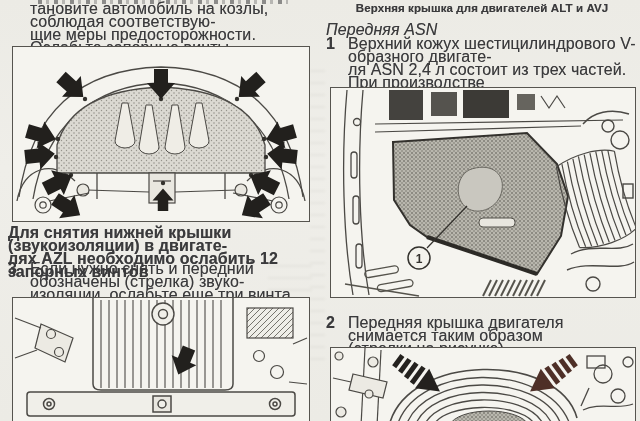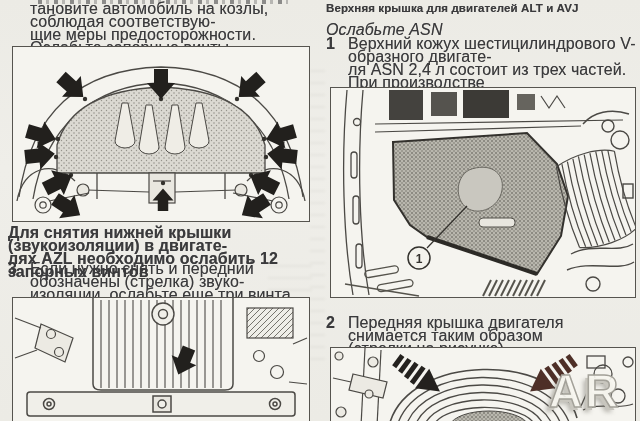--- a/index.html
+++ b/index.html
@@ -180,23 +180,23 @@
         <circle cx="149" cy="106" r="4"></circle>
         <circle cx="36" cy="106" r="5.5"></circle>
           <circle cx="36" cy="106" r="2"></circle>
         <circle cx="262" cy="106" r="5.5"></circle>
           <circle cx="262" cy="106" r="2"></circle>
       </g>
       <use href="#aw" transform="translate(176,50) rotate(112) scale(0.95)"></use>
     </svg>
   </div>
 
-  <div class="txt heading" style="left:326px;top:2px;width:312px;">Верхняя крышка для двигателей ALT и AVJ</div>
-
-  <div class="txt italic" style="left:326px;top:23px;width:312px;">Ослабьте ASN</div>
+  <div class="txt heading" style="left:326px;top:2px;width:312px;text-align:center;">Верхняя крышка для двигателей ALT и AVJ</div>
+
+  <div class="txt italic" style="left:326px;top:23px;width:312px;">Передняя ASN</div>
 
   <div class="txt step" style="left:326px;top:37px;width:312px;">
     <span class="num">1</span>
     <span class="lines">Верхний кожух шестицилиндрового V-образного двигате-
 ля ASN 2,4 л состоит из трех частей. При производстве
 многих работ приходится снимать крышку 1 в правой час-
 ти моторного отделения (зажимы).</span>
   </div>
 
   <div class="figbox" style="left:330px;top:87px;width:306px;height:211px;">
@@ -331,15 +331,14 @@
         <rect x="-22" y="-9" width="5" height="18"></rect>
         <rect x="-30" y="-8" width="5" height="16"></rect>
         <rect x="-38" y="-7" width="5" height="14"></rect>
       </g>
     </svg>
   </div>
 
   <div class="ghost" style="left:310px;top:60px;width:15px;height:300px;"></div>
   <div class="ghost" style="left:268px;top:255px;width:44px;height:36px;"></div>
 
-  <div class="watermark">AR</div>
 
 </div>
 
 </body></html>

